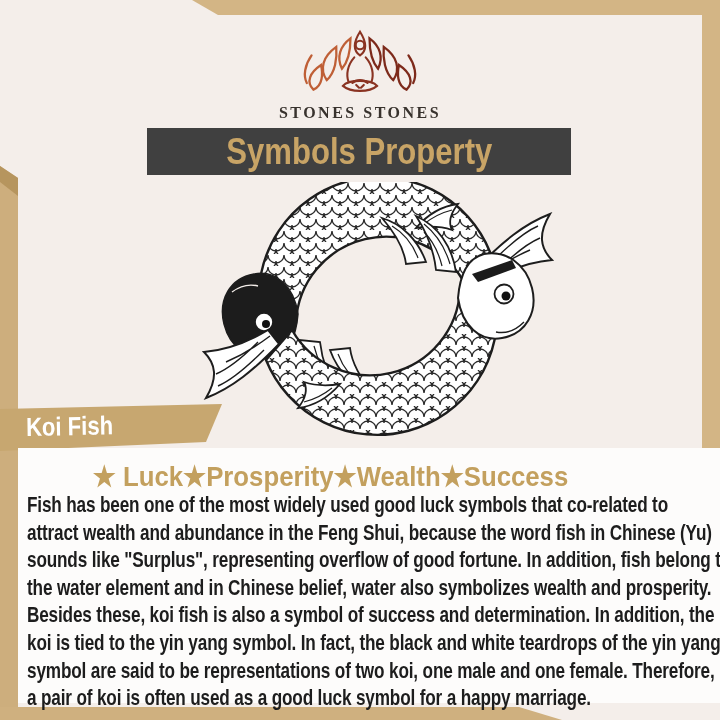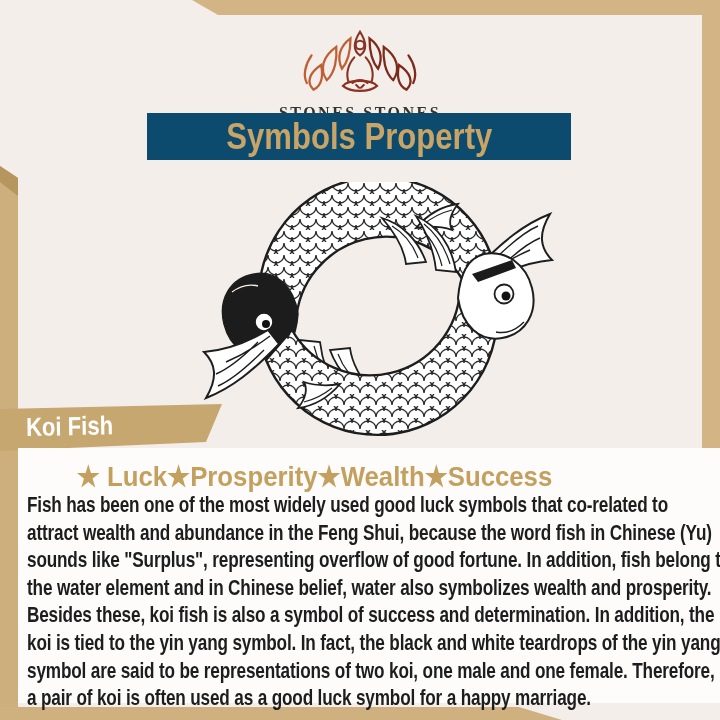--- a/index.html
+++ b/index.html
@@ -20,39 +20,39 @@
   .bottom-band{left:0;top:707px;width:562px;height:13px;background:#cfb07f;
                clip-path:polygon(0px 0px,519px 0px,562px 13px,0px 13px);}
 
   
   .logo{left:287px;top:26px;width:146px;height:76px;}
   .brand{left:0;top:104px;width:720px;text-align:center;
          font-family:"Liberation Serif",serif;font-size:16px;font-weight:600;
          letter-spacing:2.5px;color:#38322d;}
 
   
-  .title-banner{left:147px;top:113px;width:424px;height:47px;background:#0c4a6e;
+  .title-banner{left:147px;top:128px;width:424px;height:47px;background:#404040;
                 display:flex;align-items:center;justify-content:center;text-align:center;}
   .title-text{font-size:37px;font-weight:700;color:#c8a466;
               transform:scaleX(0.84);transform-origin:center;white-space:nowrap;}
 
   
   .koi-art{left:172px;top:182px;width:390px;height:270px;}
 
   
   .ribbon{left:0;top:403px;width:222px;height:49px;background:#c7a770;
           clip-path:polygon(0px 6px,222px 1px,206px 39px,0px 48px);}
   .ribbon-label{position:absolute;left:26px;top:9px;font-size:26px;font-weight:700;
                 color:#ffffff;white-space:nowrap;transform:scaleX(0.85) rotate(-1deg);
                 transform-origin:left center;}
 
   
   .panel{left:18px;top:448px;width:702px;height:255px;background:#fdfcfb;}
 
-  .benefits{left:0;top:460px;width:628px;height:32px;display:flex;
+  .benefits{left:16px;top:460px;width:628px;height:32px;display:flex;
             align-items:center;justify-content:center;}
   .benefits-text{font-size:28px;font-weight:700;color:#c3a05e;white-space:nowrap;
                  transform:scaleX(0.92);transform-origin:center;}
 
   .para{left:27px;top:492px;width:690px;text-align:center;}
   .para .line{height:27.6px;font-size:22px;font-weight:700;color:#1d1d1d;
               white-space:nowrap;transform:scaleX(0.78);transform-origin:left center;
               letter-spacing:-0.2px;}
 </style>
 </head>

